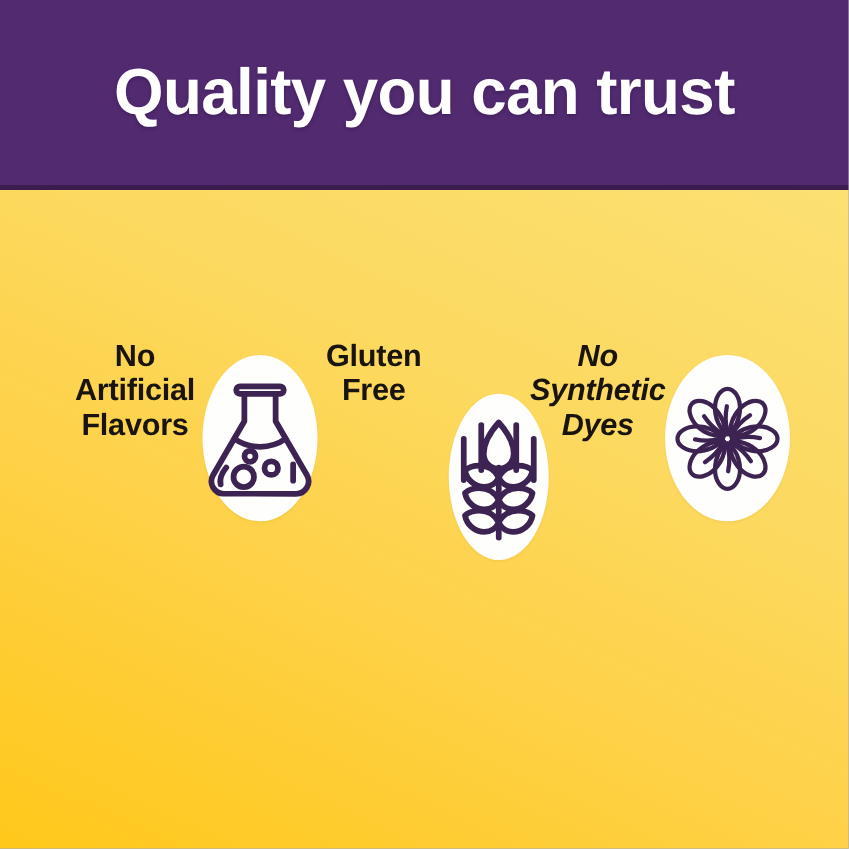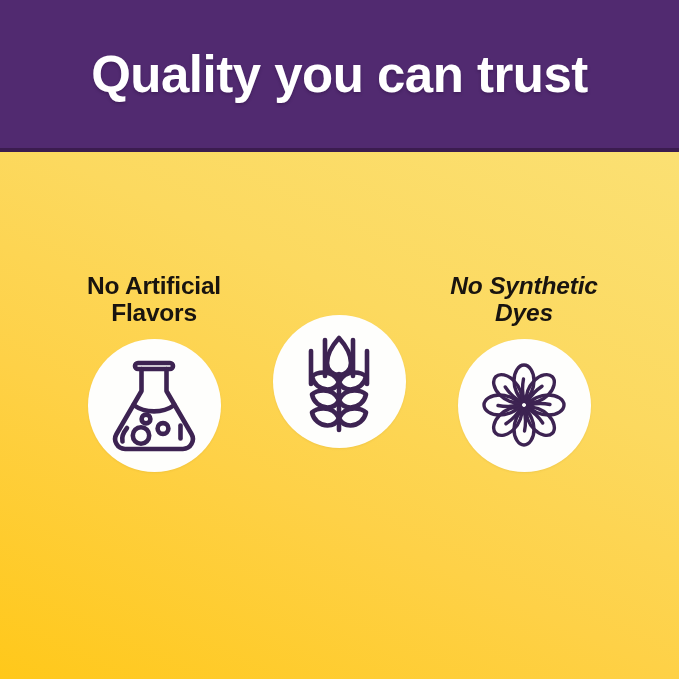--- a/index.html
+++ b/index.html
@@ -71,22 +71,21 @@
     left: 0;
     top: 272px;
     width: 679px;
     height: 230px;
   }
   .badge {
     position: absolute;
     top: 0;
     width: 200px;
     display: flex;
-    flex-direction: column;
-    align-items: center;
+    flex-direction: row;
   }
   .badge-1 { left: 54px; }
   .badge-2 { left: 239px; }
   .badge-3 { left: 424px; font-style: italic; }
 
   .badge-label {
     width: 200px;
     text-align: center;
     color: #19140F;
     font-family: "Liberation Sans", sans-serif;
@@ -148,20 +147,22 @@
             <circle cx="33" cy="78.5" r="8.2"></circle>
 
             <path d="M19 71 c-4 5 -5.5 9.5 -4.5 13.5"></path>
             <path d="M72.5 68.5 v13"></path>
           </g>
         </svg>
       </div>
     </div>
 
     <div class="badge badge-2">
+      <div class="badge-label">Gluten
+Free</div>
       <div class="badge-circle">
         <svg class="icon-svg" width="80" height="104" viewBox="0 0 80 104">
           <g fill="none" stroke="#3D2352" stroke-width="4.6" stroke-linecap="round" stroke-linejoin="round">
 
             <path d="M12 21 V54"></path>
             <path d="M26 10 V46"></path>
             <path d="M54 10 V46"></path>
             <path d="M68 21 V54"></path>
 
             <path d="M40 44 V100"></path>

